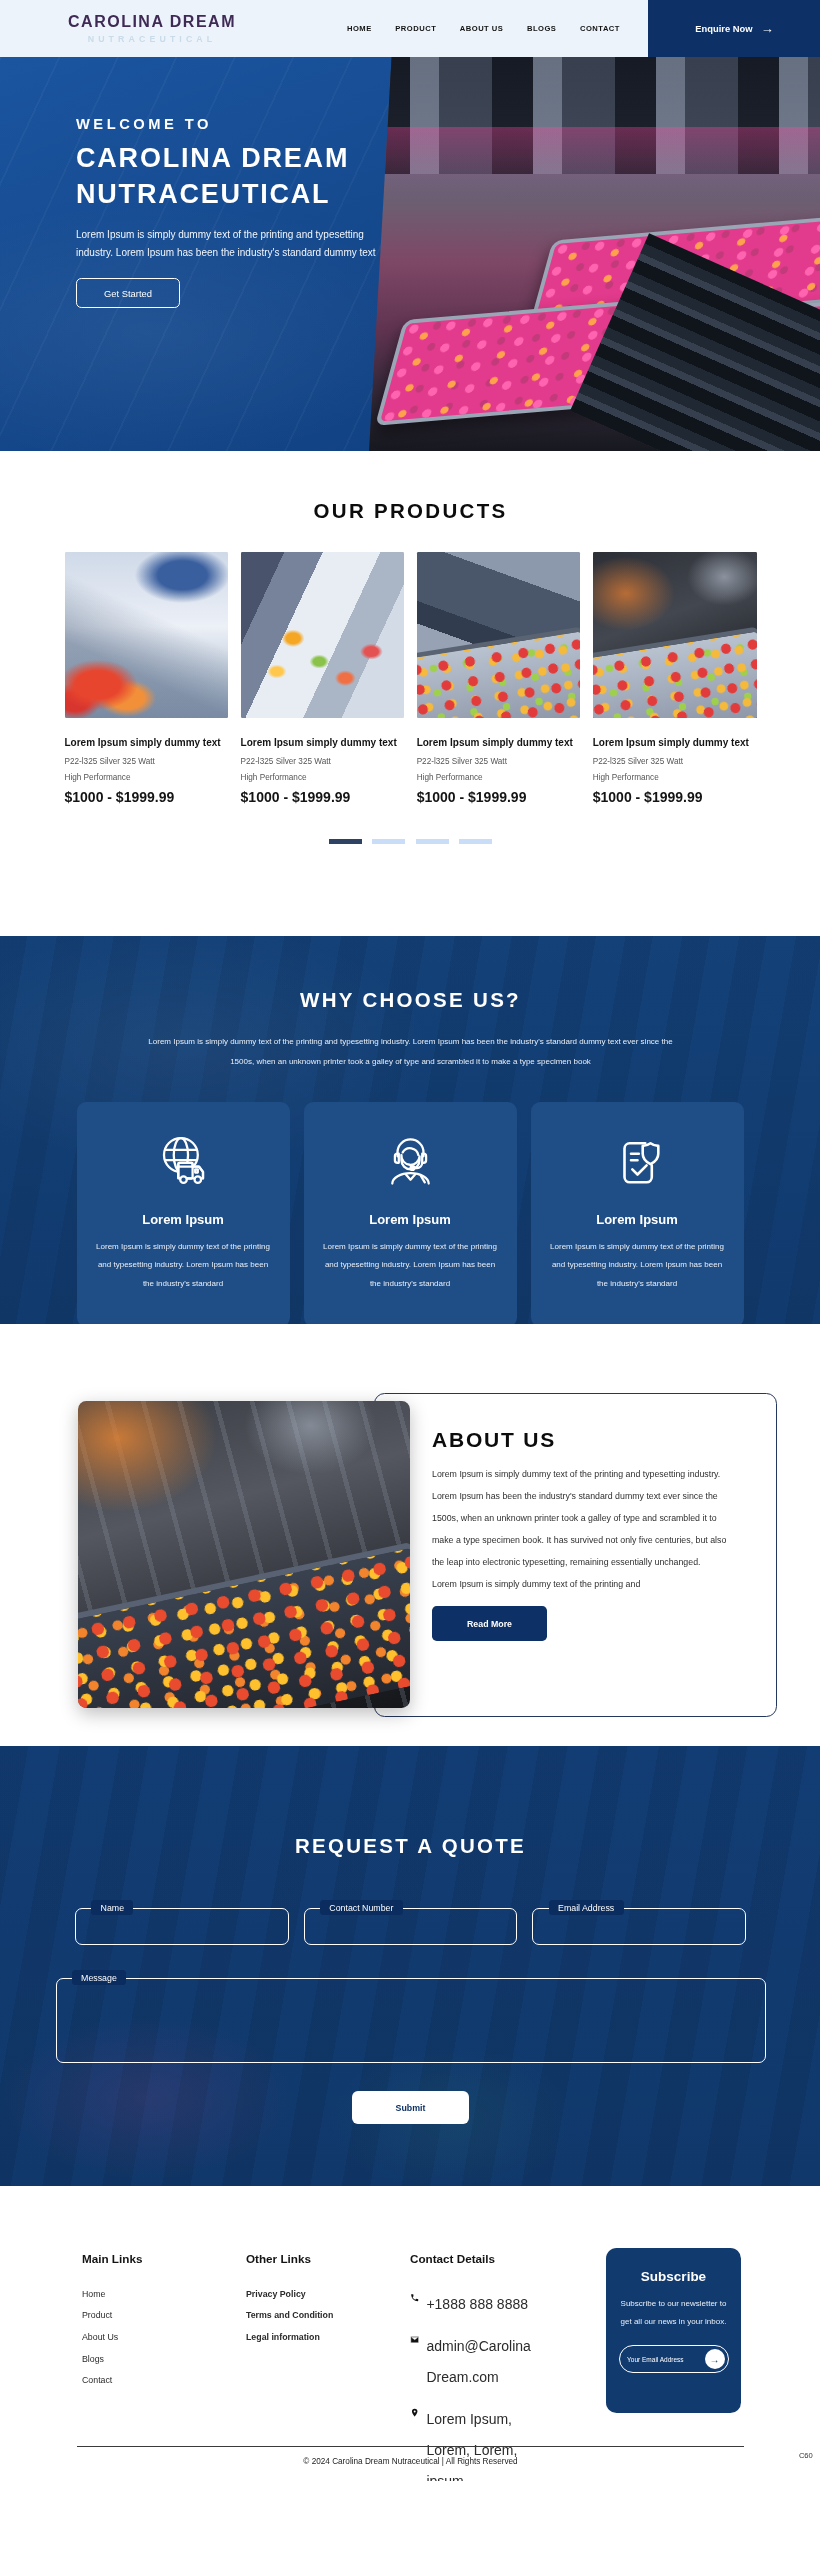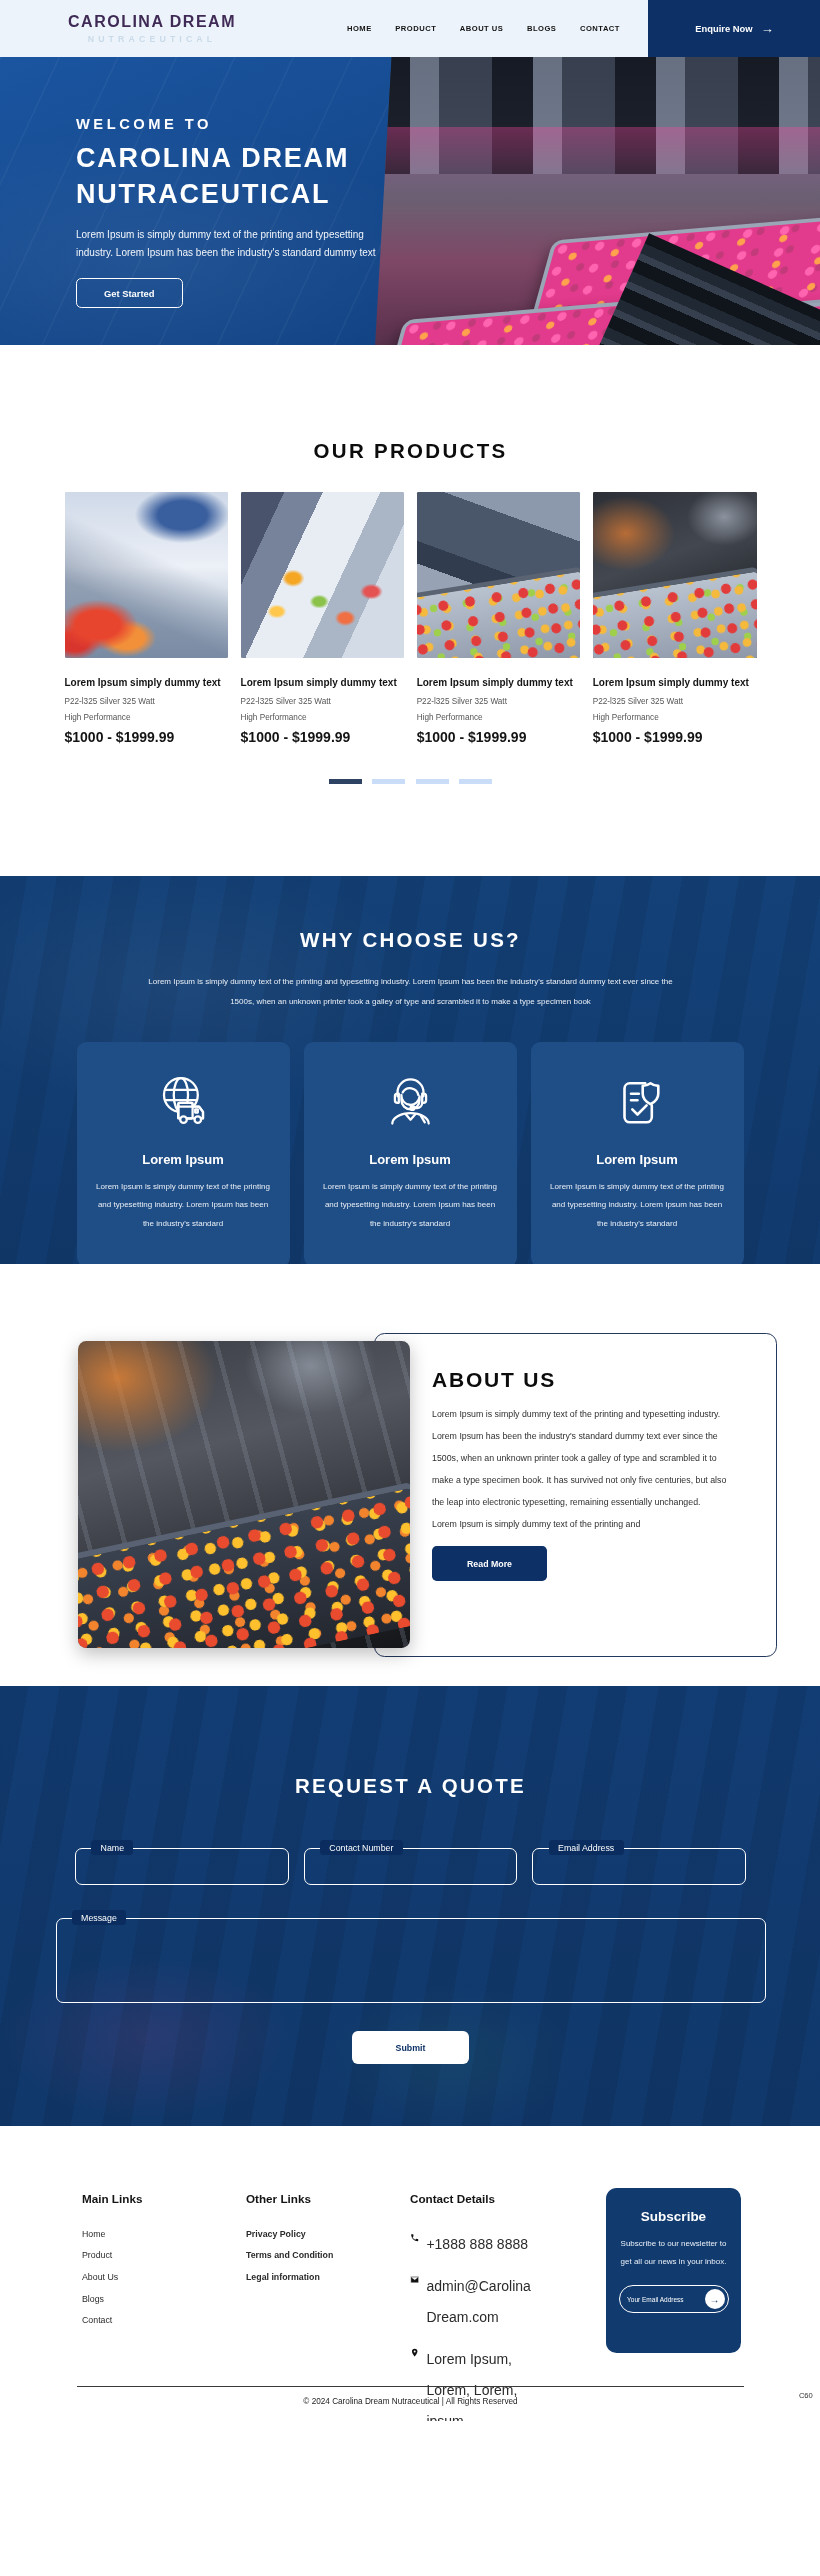--- a/index.html
+++ b/index.html
@@ -10,21 +10,21 @@
   .header { height:57px; background:#edf3fa; display:flex; align-items:center; position:relative; }
   .logo { margin-left:26px; width:252px; text-align:center; }
   .logo-title { font-size:16px; font-weight:700; color:#3f2a56; letter-spacing:1.5px; }
   .logo-sub { font-size:8.8px; color:#c9dbe9; letter-spacing:4.1px; margin-top:2.3px; font-weight:700; }
   .nav { display:flex; gap:23.5px; margin-left:auto; margin-right:28px; }
   .nav a { text-decoration:none; color:#121212; font-size:7.6px; font-weight:700; letter-spacing:0.5px; cursor:pointer; }
   .enquire { width:173px; height:57px; background:#0d3166; color:#fff; display:flex; align-items:center; justify-content:center; gap:8.2px; font-size:9.4px; font-weight:700; cursor:pointer; }
   .enquire .arrow { font-size:13px; font-weight:400; }
 
   
-  .hero { position:relative; height:288px; background:
+  .hero { position:relative; height:394px; background:
       radial-gradient(410px 188px at 18% 70%, rgba(255,255,255,.06), rgba(255,255,255,0) 70%),
       repeating-linear-gradient(115deg, rgba(255,255,255,.035) 0 1.8px, rgba(255,255,255,0) 1.8px 53px),
       linear-gradient(160deg,#1b55a0 0%, #15498d 45%, #0f3d7c 100%);
       overflow:hidden; }
   .hero-photo { position:absolute; top:0; right:0; width:452px; height:394px;
       clip-path:polygon(5% 0, 100% 0, 100% 100%, 0 100%);
       background: linear-gradient(180deg,#39445a 0%, #4a5669 14%, #5d6679 26%, #6e5d71 38%, #7e4766 52%, #5e3350 70%, #2e2735 88%, #16181f 100%); }
   .hp-machine { position:absolute; top:0; left:0; right:0; height:117px;
       background: repeating-linear-gradient(90deg, rgba(20,24,33,.85) 0 41px, rgba(120,130,148,.8) 41px 70px, rgba(60,68,84,.85) 70px 123px),
       linear-gradient(180deg, rgba(10,12,18,.5), rgba(10,12,18,0)); }
@@ -40,26 +40,26 @@
       transform:skewX(-20deg) rotate(-5deg); box-shadow:0 8.2px 14px rgba(0,0,0,.45); }
   .hp-tray.t1 { left:23.5px; top:252px; width:252px; height:106px; }
   .hp-tray.t2 { left:176px; top:170px; width:305px; height:88px; }
   .hp-tray.t3 { left:364px; top:246px; width:129px; height:94px; }
   .hp-pipes { position:absolute; right:-23.5px; bottom:-17.6px; width:246px; height:194px; transform:rotate(24deg);
       background: repeating-linear-gradient(0deg, #10141b 0 13px, #353f4e 13px 20px, #202834 20px 30.5px); }
   .hero-content { position:relative; z-index:2; padding:59px 0 0 76px; color:#fff; width:387px; }
   .hero-welcome { font-size:14.7px; font-weight:700; letter-spacing:3.5px; }
   .hero-title { font-size:27px; font-weight:700; letter-spacing:1.8px; line-height:1.32; margin-top:9.4px; }
   .hero-para { margin-top:13px; font-size:10px; line-height:1.85; width:317px; color:#f2f6fb; }
-  .hero-cta { margin-top:15.2px; display:inline-block; padding:8.8px 27px; border:1.2px solid #fff; border-radius:5.3px; color:#fff; font-size:9.4px; font-weight:700; background:transparent; cursor:pointer; }
+  .hero-cta { margin-top:15.2px; display:inline-block; padding:8.8px 27px; border:1.2px solid #fff; border-radius:5.3px; color:#fff; font-size:9.4px; font-weight:400; background:transparent; cursor:pointer; }
 
   
   .products { height:485px; background:#fff; }
   .sec-heading { text-align:center; font-size:20.5px; font-weight:700; letter-spacing:2.3px; color:#0c0c0c; }
-  .products .sec-heading { padding-top:48px;margin-top:46px; }
+  .products .sec-heading { padding-top:48px; }
   .cards-row { width:692px; margin:29px auto 0; display:flex; gap:12.3px; }
   .pcard { width:164px; cursor:pointer; }
   .pimg { height:166px; border-radius:1.2px; position:relative; overflow:hidden; }
   .p1 { background:
       radial-gradient(56px 35px at 20% 80%, #e8452e 0 40%, rgba(232,69,46,0) 72%),
       radial-gradient(41px 26px at 38% 88%, #f2903a 0 42%, rgba(242,144,58,0) 72%),
       radial-gradient(35px 24.6px at 6% 90%, #d8352f 0 40%, rgba(216,53,47,0) 75%),
       radial-gradient(70px 41px at 72% 14%, #3a5f9e 0 35%, rgba(58,95,158,0) 68%),
       linear-gradient(25deg, rgba(96,114,141,.6) 0 32%, rgba(200,215,235,0) 60%),
       linear-gradient(180deg,#cfd9e8 0%, #ecf0f7 45%, #9fb0c4 100%); }

